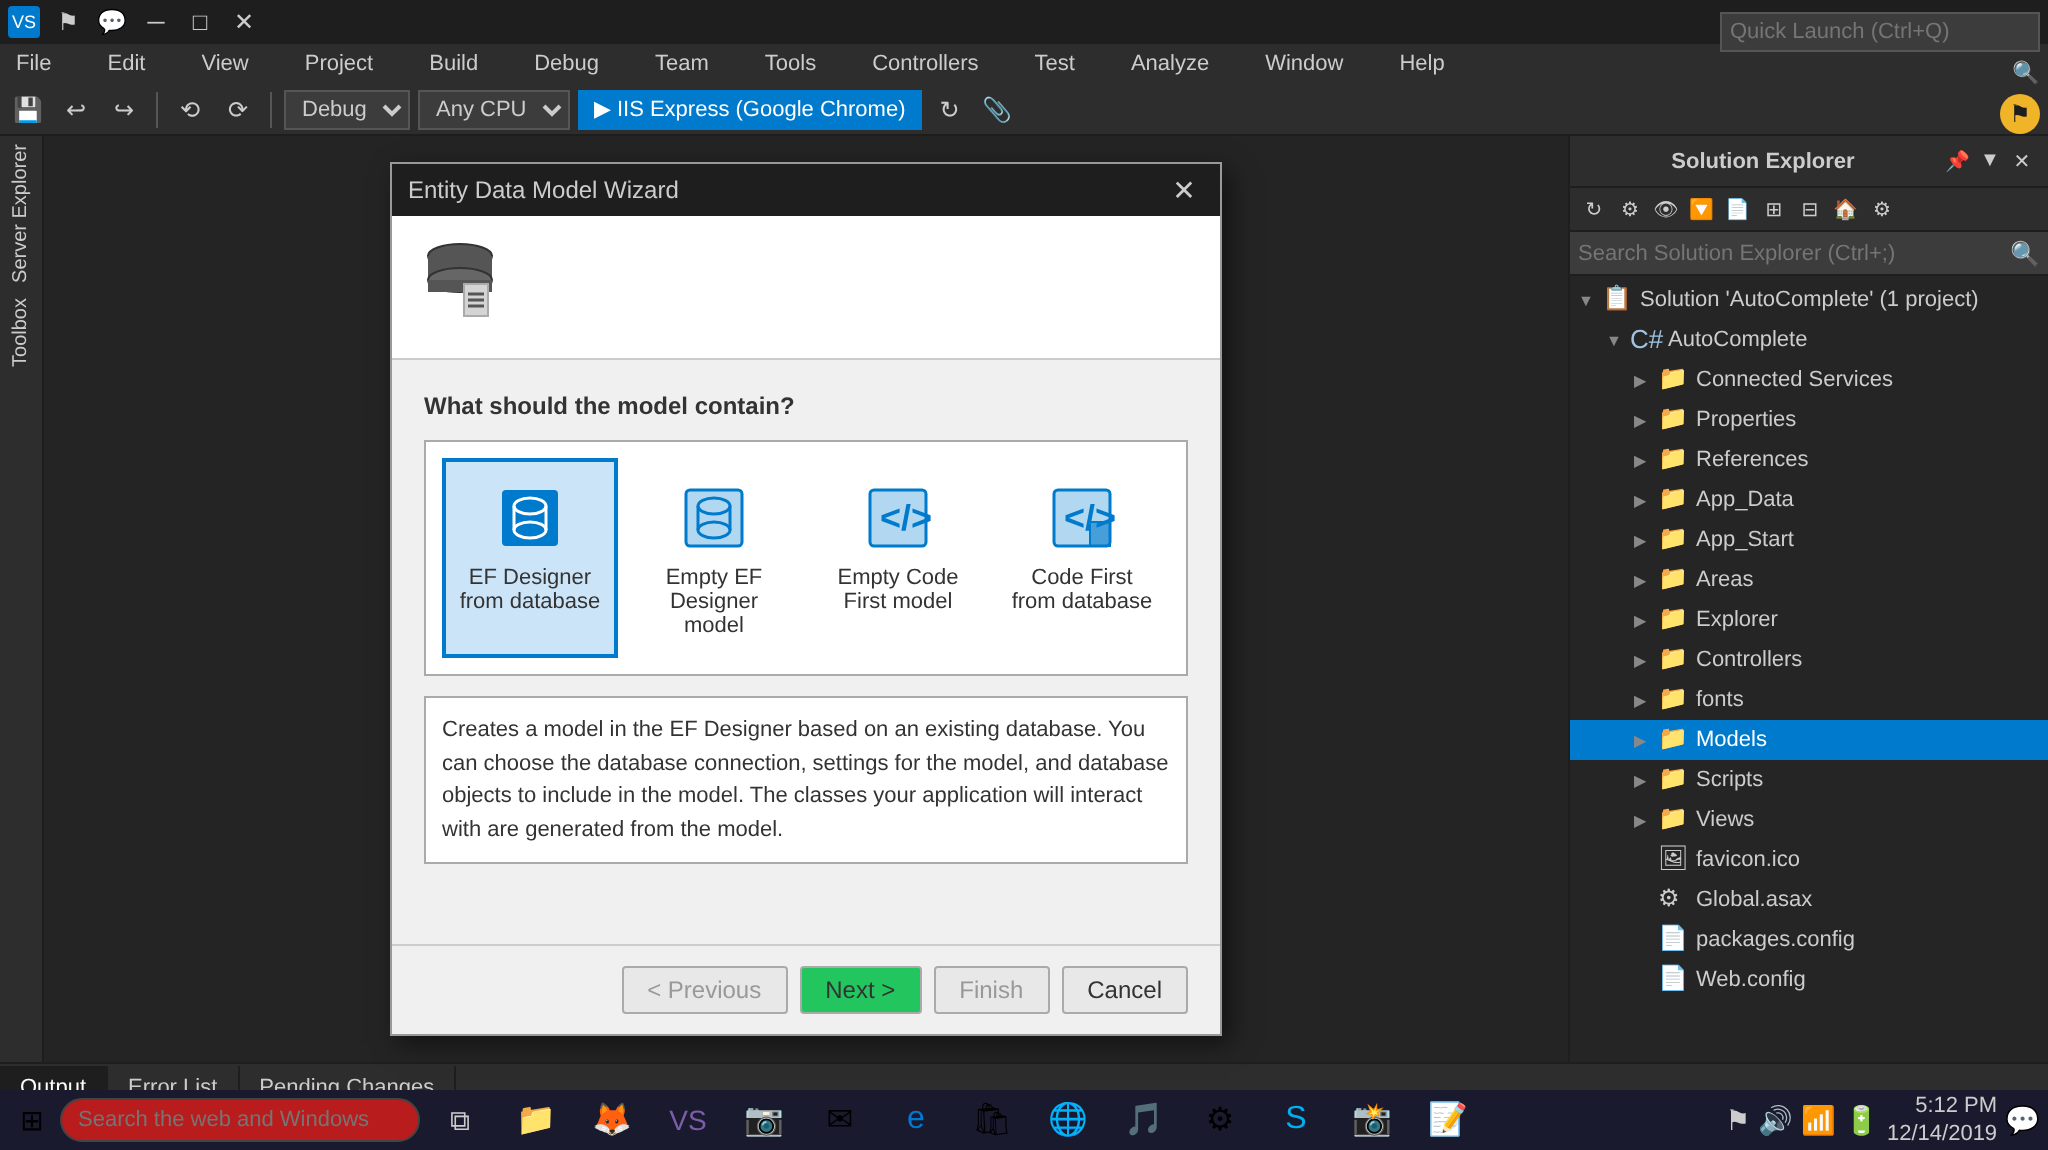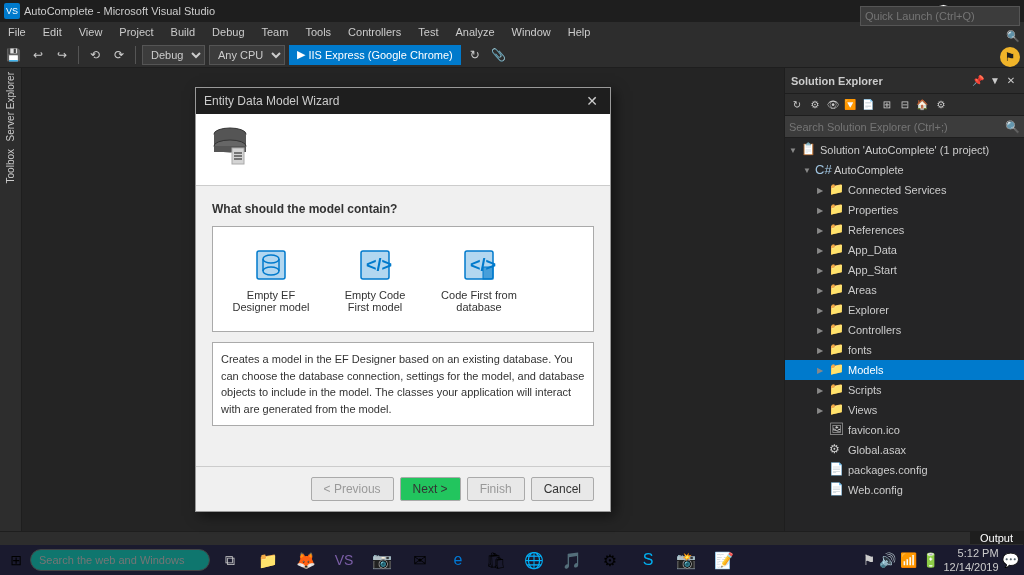--- a/index.html
+++ b/index.html
@@ -43,21 +43,21 @@
 
     
     .menu-bar {
       height: 20px;
       background: #2d2d2d;
       display: flex;
       align-items: center;
       color: #ccc;
       font-size: 11px;
       padding: 0 2px;
-      gap: 5px;
+      gap: 16px;
     }
     .menu-item {
       padding: 2px 6px;
       cursor: pointer;
       border-radius: 2px;
     }
 
     
     .toolbar {
       height: 26px;
@@ -182,21 +182,21 @@
       height: 26px;
       background: #2d2d2d;
       display: flex;
       align-items: center;
       padding: 0 6px;
       border-bottom: 1px solid #1e1e1e;
       color: #ccc;
       font-size: 11px;
       font-weight: 600;
     }
-    .se-header-title { flex: 1; }
+    .se-header-title { flex: 1; text-align: center; }
     .se-header-btns {
       display: flex;
       gap: 2px;
     }
     .se-header-btn {
       width: 14px;
       height: 14px;
       background: transparent;
       border: none;
       color: #ccc;
@@ -421,21 +421,20 @@
       gap: 10px;
     }
 
     
     .bottom-tabs {
       height: 24px;
       background: #2d2d2d;
       display: flex;
       align-items: flex-end;
       border-top: 1px solid #1e1e1e;
-      flex-direction: column;
     }
     .bottom-tab {
       height: 22px;
       padding: 0 10px;
       font-size: 11px;
       color: #ccc;
       cursor: pointer;
       display: flex;
       align-items: center;
       border-right: 1px solid #1e1e1e;
@@ -459,21 +458,21 @@
       width: 24px;
       height: 24px;
       display: flex;
       align-items: center;
       justify-content: center;
       font-size: 14px;
       cursor: pointer;
     }
     .taskbar-search {
       height: 22px;
-      background: #0f766e;
+      background: #b91c1c;
       border: 1px solid #444;
       color: #ccc;
       font-size: 11px;
       padding: 0 8px;
       width: 180px;
       border-radius: 11px;
     }
     .taskbar-btn {
       width: 36px;
       height: 24px;
@@ -507,21 +506,20 @@
       font-size: 9px;
       color: white;
       border-radius: 2px;
     }
   </style>
 </head>
 <body>
 
 <div class="title-bar">
   <span class="title-bar-icon">VS</span>
-  <span class="title-bar-text">AutoComplete - Microsoft Visual Studio</span>
   <div class="title-bar-controls">
     <button class="toolbar-btn">⚑</button>
     <button class="toolbar-btn">💬</button>
     <button class="toolbar-btn">─</button>
     <button class="toolbar-btn">□</button>
     <button class="toolbar-btn close">✕</button>
   </div>
 </div>
 
 <div class="menu-bar">
@@ -599,20 +597,32 @@
               <line x1="22" y1="30" x2="30" y2="30" stroke="#555" stroke-width="1.5"></line>
               <line x1="22" y1="33" x2="30" y2="33" stroke="#555" stroke-width="1.5"></line>
             </svg>
           </div>
         </div>
 
         <div class="wizard-body">
           <div class="wizard-question">What should the model contain?</div>
 
           <div class="model-options">
+            <div class="model-option selected">
+              <div class="model-option-icon">
+                <svg width="36" height="36" viewBox="0 0 36 36">
+                  <rect x="4" y="4" width="28" height="28" rx="2" fill="#007acc"></rect>
+                  <ellipse cx="18" cy="12" rx="8" ry="4" fill="none" stroke="white" stroke-width="1.5"></ellipse>
+                  <line x1="10" y1="12" x2="10" y2="24" stroke="white" stroke-width="1.5"></line>
+                  <line x1="26" y1="12" x2="26" y2="24" stroke="white" stroke-width="1.5"></line>
+                  <ellipse cx="18" cy="24" rx="8" ry="4" fill="none" stroke="white" stroke-width="1.5"></ellipse>
+                </svg>
+              </div>
+              <span>EF Designer from database</span>
+            </div>
             <div class="model-option">
               <div class="model-option-icon">
                 <svg width="36" height="36" viewBox="0 0 36 36">
                   <rect x="4" y="4" width="28" height="28" rx="2" fill="#007acc" fill-opacity="0.3" stroke="#007acc" stroke-width="1.5"></rect>
                   <ellipse cx="18" cy="12" rx="8" ry="4" fill="none" stroke="#007acc" stroke-width="1.5"></ellipse>
                   <line x1="10" y1="12" x2="10" y2="24" stroke="#007acc" stroke-width="1.5"></line>
                   <line x1="26" y1="12" x2="26" y2="24" stroke="#007acc" stroke-width="1.5"></line>
                   <ellipse cx="18" cy="24" rx="8" ry="4" fill="none" stroke="#007acc" stroke-width="1.5"></ellipse>
                 </svg>
               </div>

